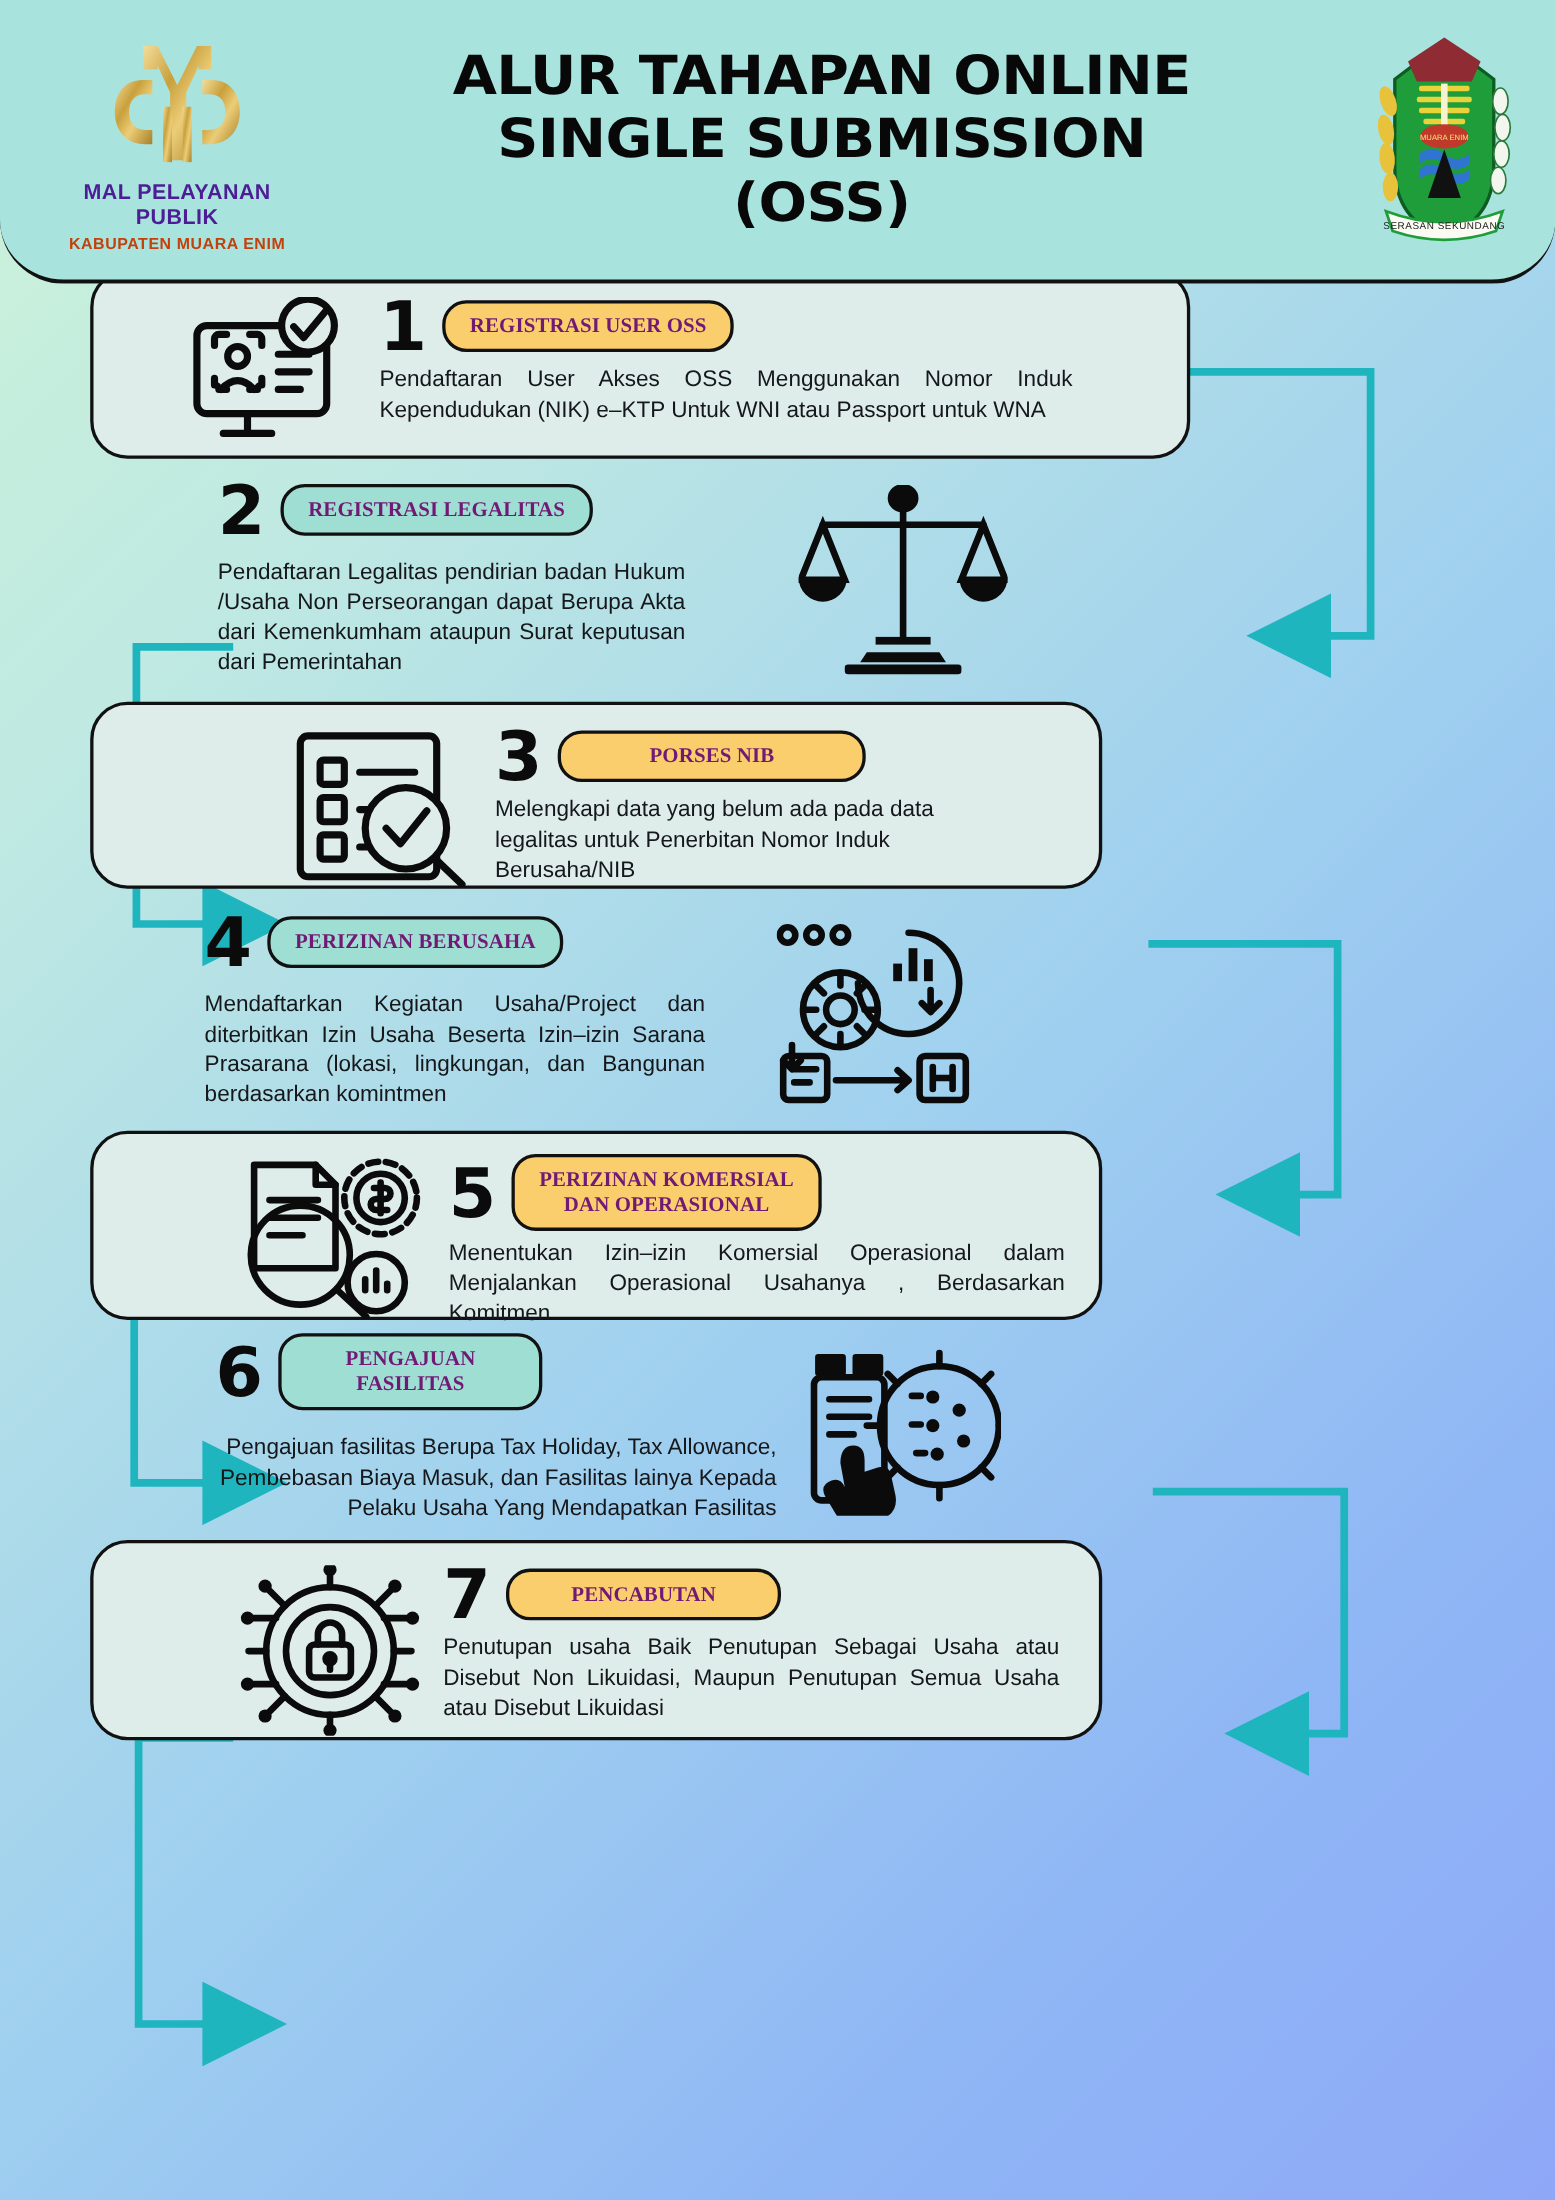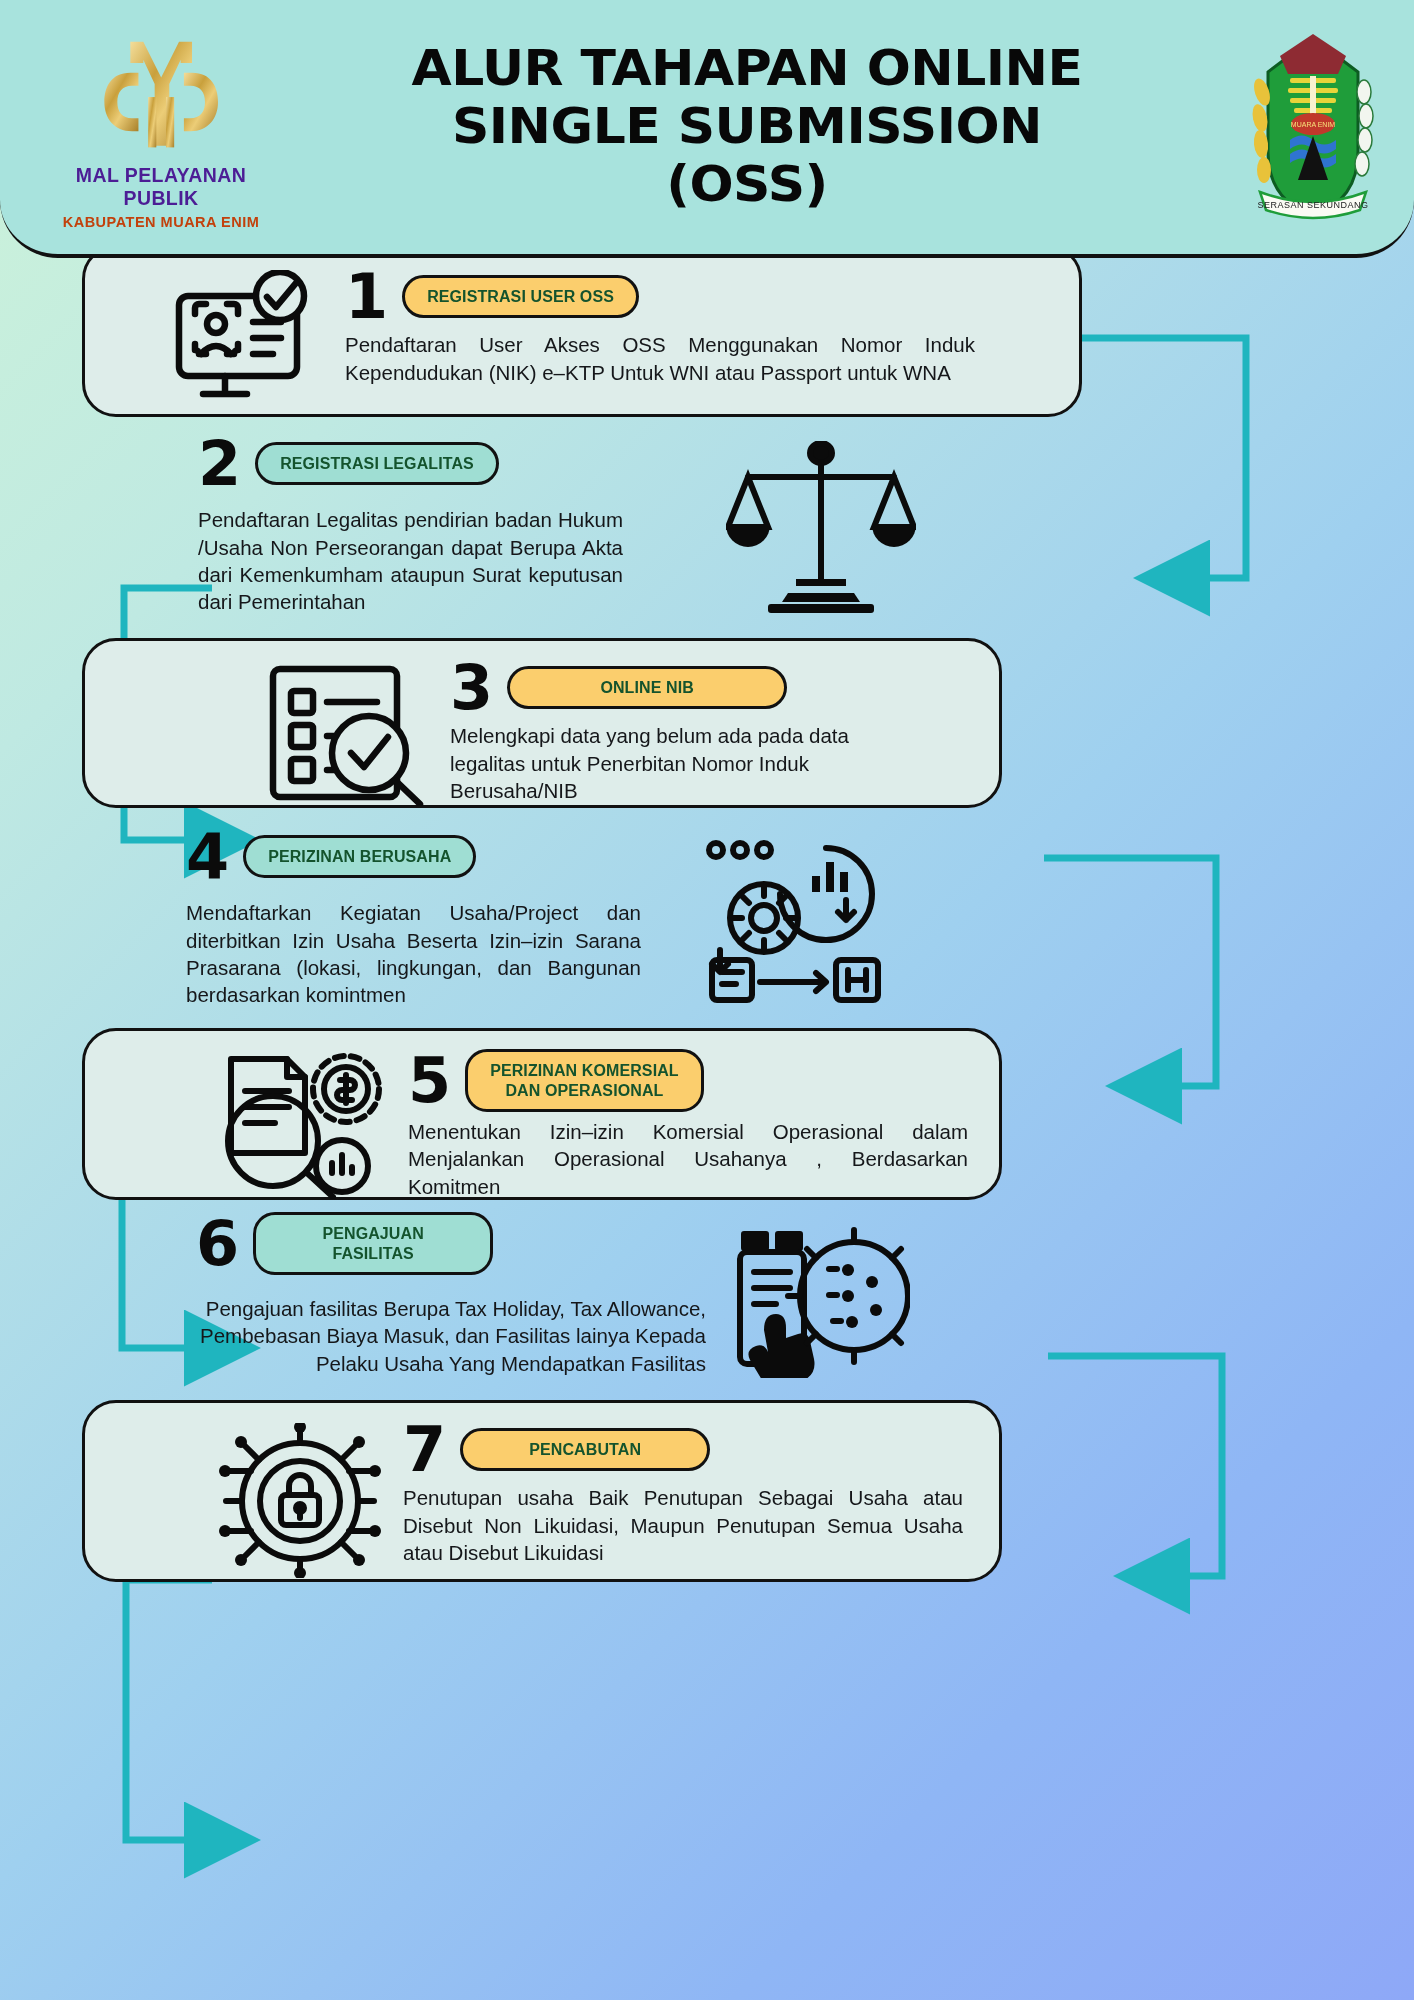--- a/index.html
+++ b/index.html
@@ -75,25 +75,25 @@
     font-size: 62px;
     line-height: 0.86;
     color: #0b0b0b;
     flex: 0 0 auto;
   }
 
   .badge {
     display: inline-block;
     border: 3px solid #111;
     border-radius: 22px;
-    font-family: Liberation Sans, sans-serif;
+    font-family: Liberation Serif, serif;
     font-weight: 700;
-    font-size: 16px;
+    font-size: 19px;
     letter-spacing: .1px;
-    color: #14532d;
+    color: #701a75;
     padding: 9px 22px;
     text-align: center;
     line-height: 1.22;
     white-space: pre-line;
   }
   .badge.yellow { background: #fbce6d; }
   .badge.mint   { background: #9fded3; }
 
   .body-text {
     font-size: 20.5px;
@@ -256,21 +256,21 @@
         <rect x="26" y="98" width="22" height="22" rx="3"></rect>
         <path d="M62 41 h50 M62 75 h30 M62 109 h36"></path>
         <circle cx="104" cy="92" r="37" fill="#deedea"></circle>
         <path d="M86 92 l13 14 l24 -30"></path>
         <path d="M131 120 l24 23"></path>
       </g>
     </svg>
     <div style="margin-left:20px;flex:1;">
       <div class="head-line">
         <span class="numbox">3</span>
-        <span class="badge yellow" style="min-width:280px;">ONLINE NIB</span>
+        <span class="badge yellow" style="min-width:280px;">PORSES NIB</span>
       </div>
       <div class="body-text" style="max-width:475px;">Melengkapi data yang belum ada pada data legalitas untuk Penerbitan Nomor Induk Berusaha/NIB</div>
     </div>
   </div>
 </div>
 
 <div class="row s4">
   <div style="display:flex;align-items:flex-start;">
     <div style="flex:0 0 500px;">
       <div class="head-line">

